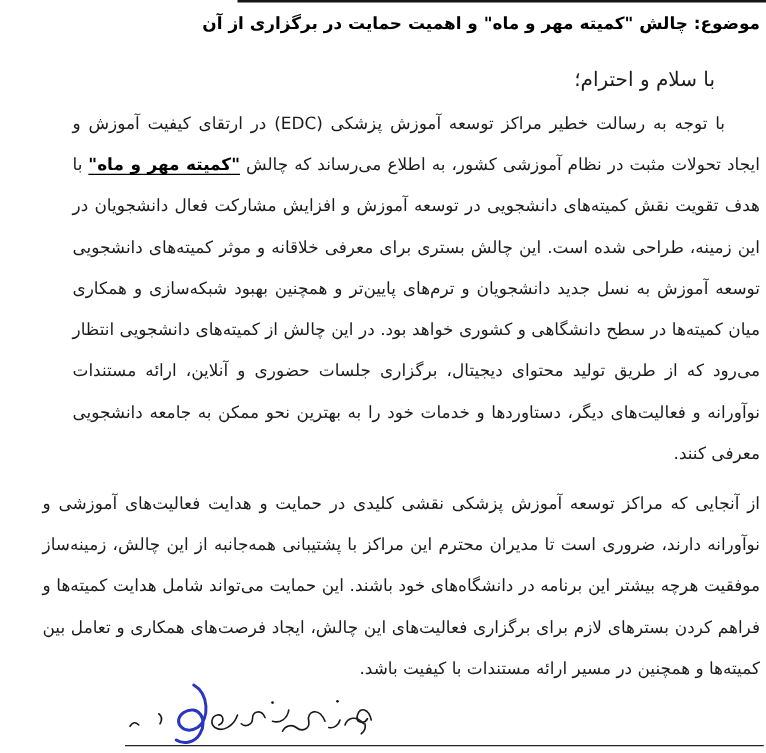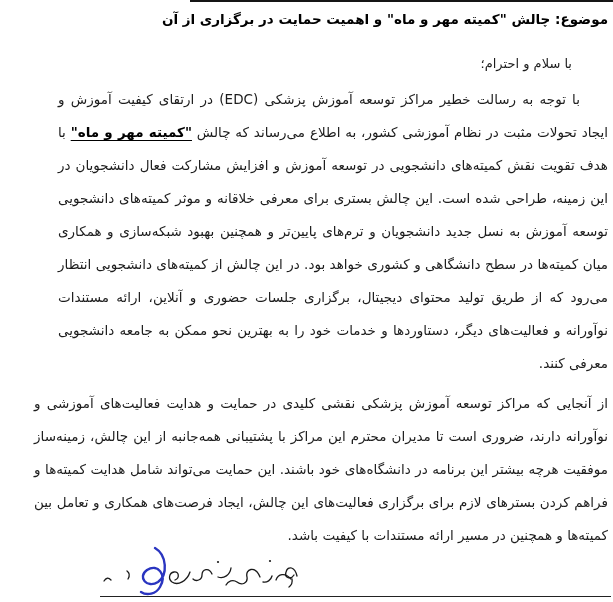--- a/index.html
+++ b/index.html
@@ -15,21 +15,21 @@
     overflow:hidden;
   }
   .top-crop-line{
     position:absolute;top:0;left:190px;right:0;height:2px;background:#151515;
   }
   .subject{
     font-size:13.5px;font-weight:bold;color:#000;
     line-height:20px;margin:0;
   }
   .salutation{
-    font-size:13px;line-height:20px;margin:25px 0 0;
+    font-size:16px;line-height:20px;margin:25px 0 0;
     padding-right:36px;
   }
   .para{
     font-size:13.5px;line-height:33px;
     text-align:justify;
     margin:7px 0 0;
   }
   .para.indent{text-indent:28px;margin-top:9px;margin-left:24px;}
   .seg-bold{font-weight:bold;color:#000;}
   .seg-underline{text-decoration:underline;text-underline-offset:3px;}

